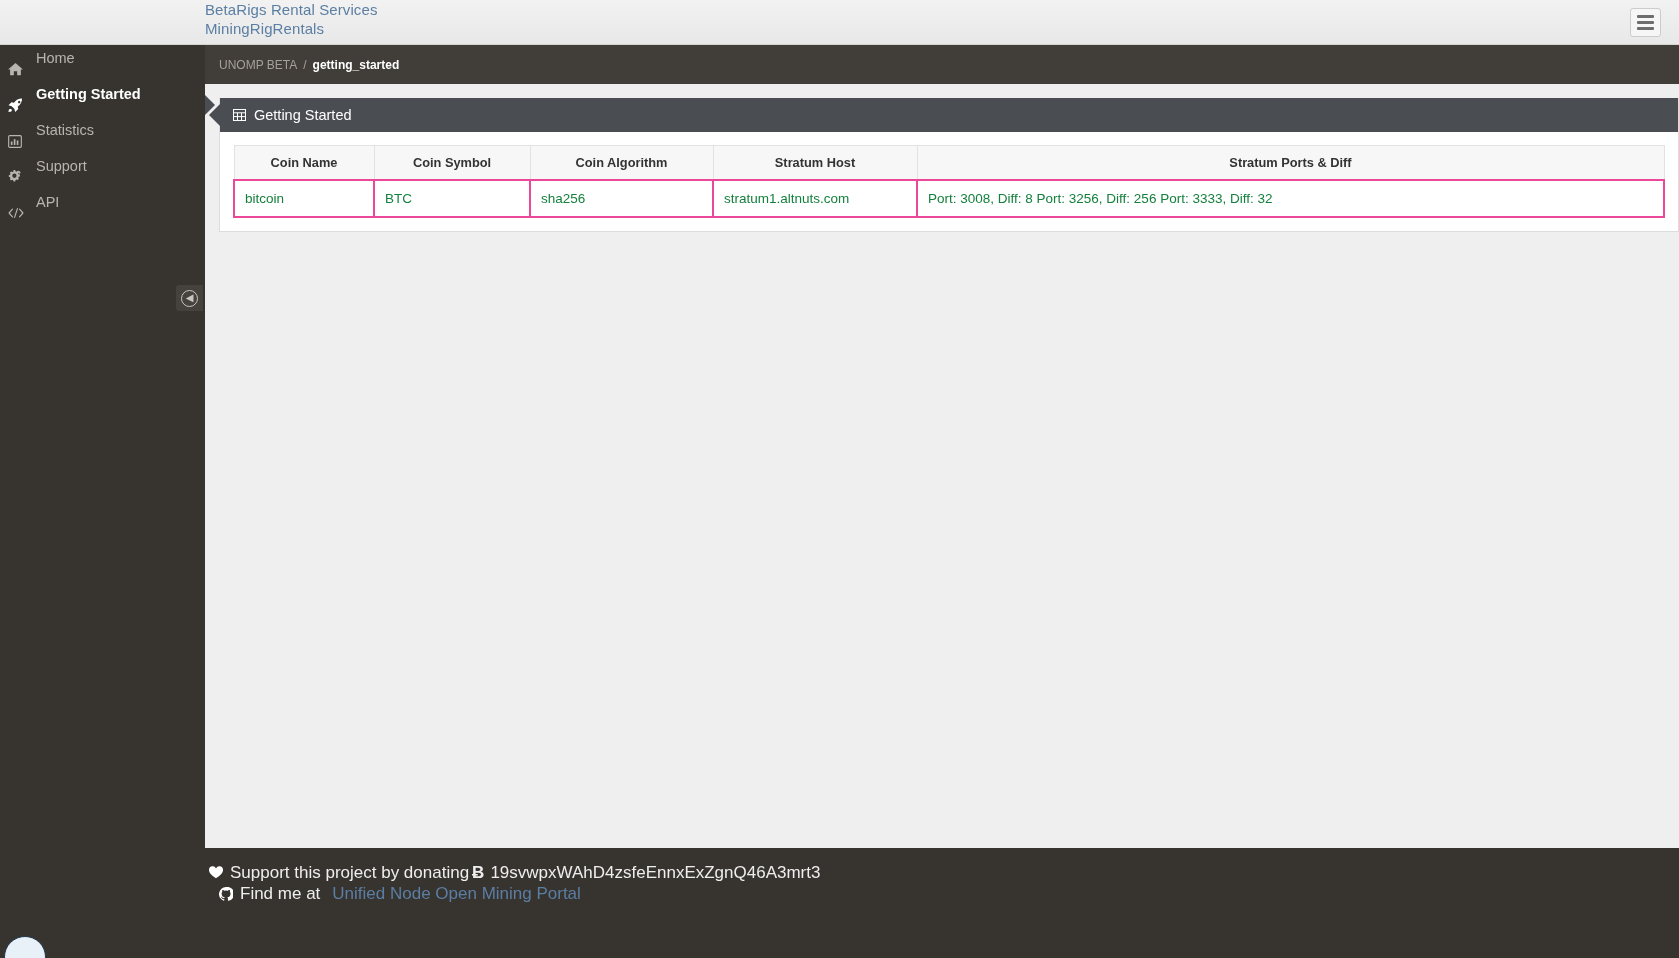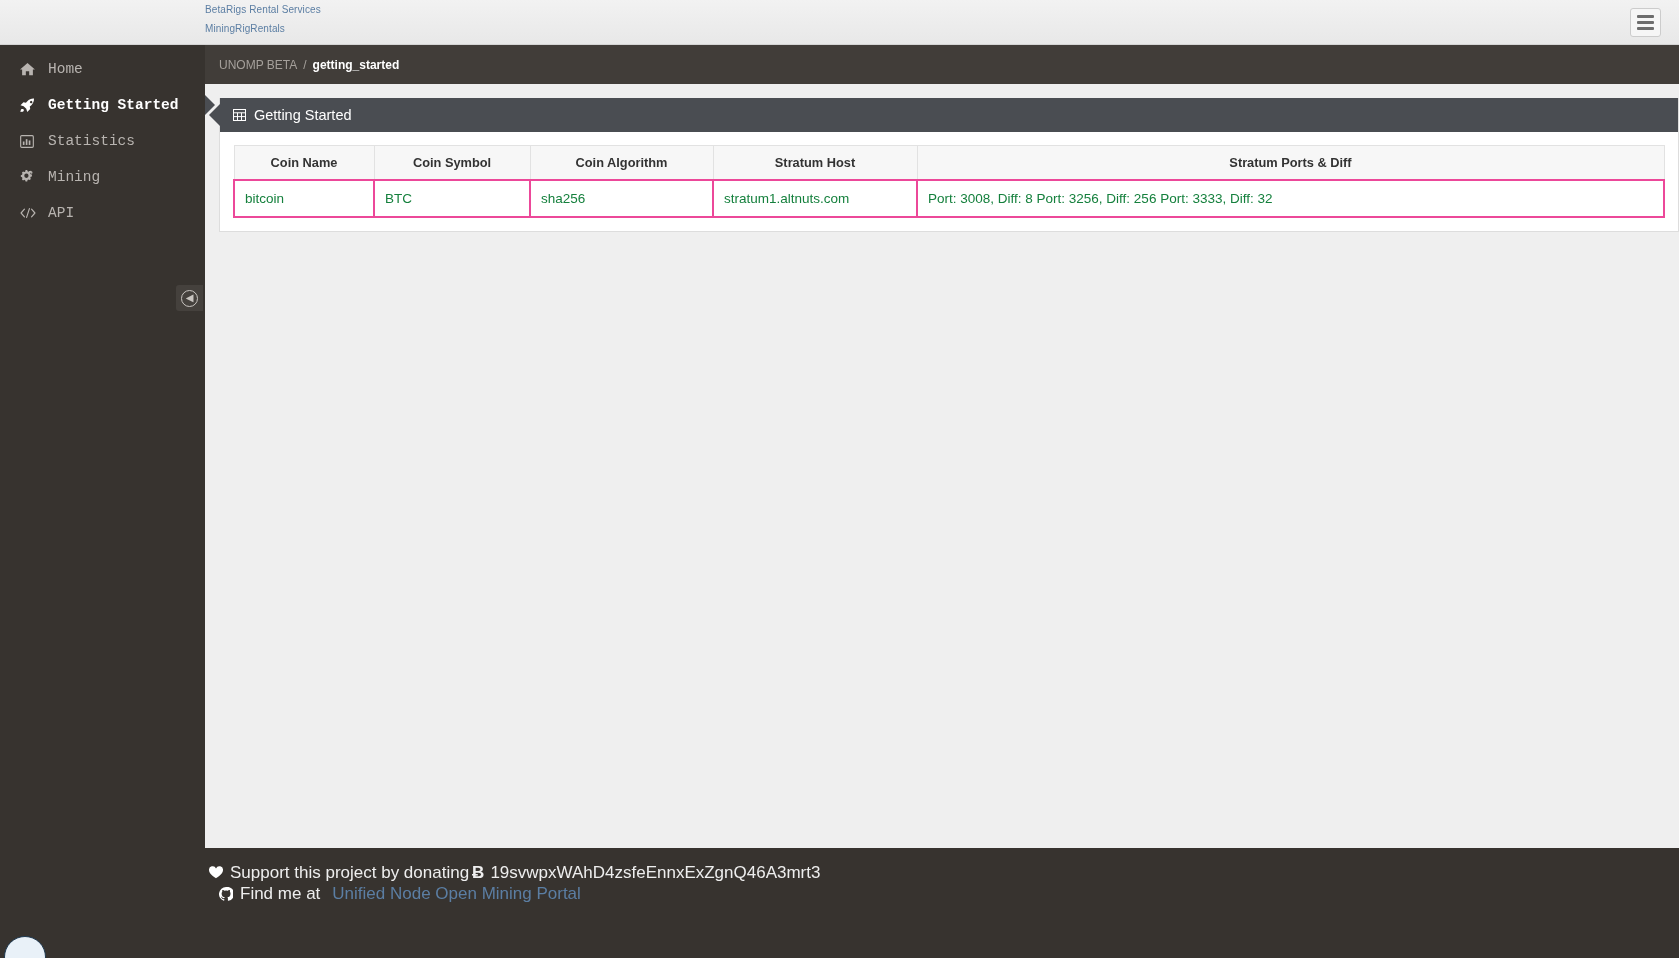--- a/index.html
+++ b/index.html
@@ -20,21 +20,21 @@
     border-bottom: 1px solid #d4d4d4;
     z-index: 40;
   }
   .brand-links {
     position: absolute; left: 205px; top: 1px;
     line-height: 18.5px;
   }
   .brand-link {
     display: block;
     color: #5b7ea3;
-    font-size: 10px;
+    font-size: 15px;
     text-decoration: none;
     letter-spacing: 0.1px;
   }
   .hamburger-btn {
     position: absolute; right: 18px; top: 8px;
     width: 31px; height: 29px;
     border: 1px solid #cccccc;
     border-radius: 3px;
     background: #f6f6f6;
     display: flex; flex-direction: column;
@@ -51,28 +51,27 @@
   
   .sidebar {
     position: absolute; left: 0; top: 45px;
     width: 205px; height: 913px;
     background: #37332f;
     z-index: 30;
   }
   .nav { padding-top: 6px; }
   .nav-item {
     position: relative;
-    display: flex; align-items: center;
+    display: flex; 
     height: 36px;
-    padding-left: 20px;
+    padding-left: 8px;
     color: #b8b4b0;
     font-size: 14.5px;
     text-decoration: none;
     cursor: pointer;
-    font-family: Liberation Mono, monospace;
   }
   .nav-item .nav-icon {
     width: 22px;
     display: inline-flex;
     justify-content: flex-start; align-items: center;
     color: #b8b4b0;
     font-size: 13px;
     margin-right: 6px;
   }
   .nav-item.active { color: #ffffff; font-weight: bold; }
@@ -266,21 +265,21 @@
       <span class="nav-label">Statistics</span>
     </a>
 
     <a class="nav-item" href="#">
       <span class="nav-icon">
         <svg width="16" height="14" viewBox="0 0 18 16" fill="currentColor">
           <path d="M6.2 0l.5 1.7 1.4.6 1.6-.8 1.6 1.6-.8 1.6.6 1.4 1.7.5v2.3l-1.7.5-.6 1.4.8 1.6-1.6 1.6-1.6-.8-1.4.6L6.2 16H3.9l-.5-1.7-1.4-.6-1.6.8L-1.2 13l.8-1.6L-1 10l-1.7-.5V7.2L-1 6.7l.6-1.4-.8-1.6L.4 2.1l1.6.8 1.4-.6L3.9 0h2.3zm-1.1 5a3 3 0 1 0 0 6 3 3 0 0 0 0-6z" transform="translate(3,0) scale(0.82)"></path>
           <path d="M14.6 8.6l.9.3.2.9.9.2.3.9-.6.7.3.9-.7.6-.9-.3-.7.6-.9-.3-.2-.9-.9-.2-.3-.9.6-.7-.3-.9.7-.6.9.3.7-.6zm-.5 2.4a1.4 1.4 0 1 0 0 2.8 1.4 1.4 0 0 0 0-2.8z" transform="translate(-1,-7) scale(0.9)"></path>
         </svg>
       </span>
-      <span class="nav-label">Mining</span>
+      <span class="nav-label">Support</span>
     </a>
 
     <a class="nav-item" href="#">
       <span class="nav-icon">
         <svg width="16" height="12" viewBox="0 0 18 12" fill="none" stroke="currentColor" stroke-width="1.3" stroke-linecap="round" stroke-linejoin="round">
           <polyline points="5,1.6 1.2,6 5,10.4"></polyline>
           <polyline points="13,1.6 16.8,6 13,10.4"></polyline>
           <line x1="10.6" y1="1" x2="7.4" y2="11"></line>
         </svg>
       </span>

